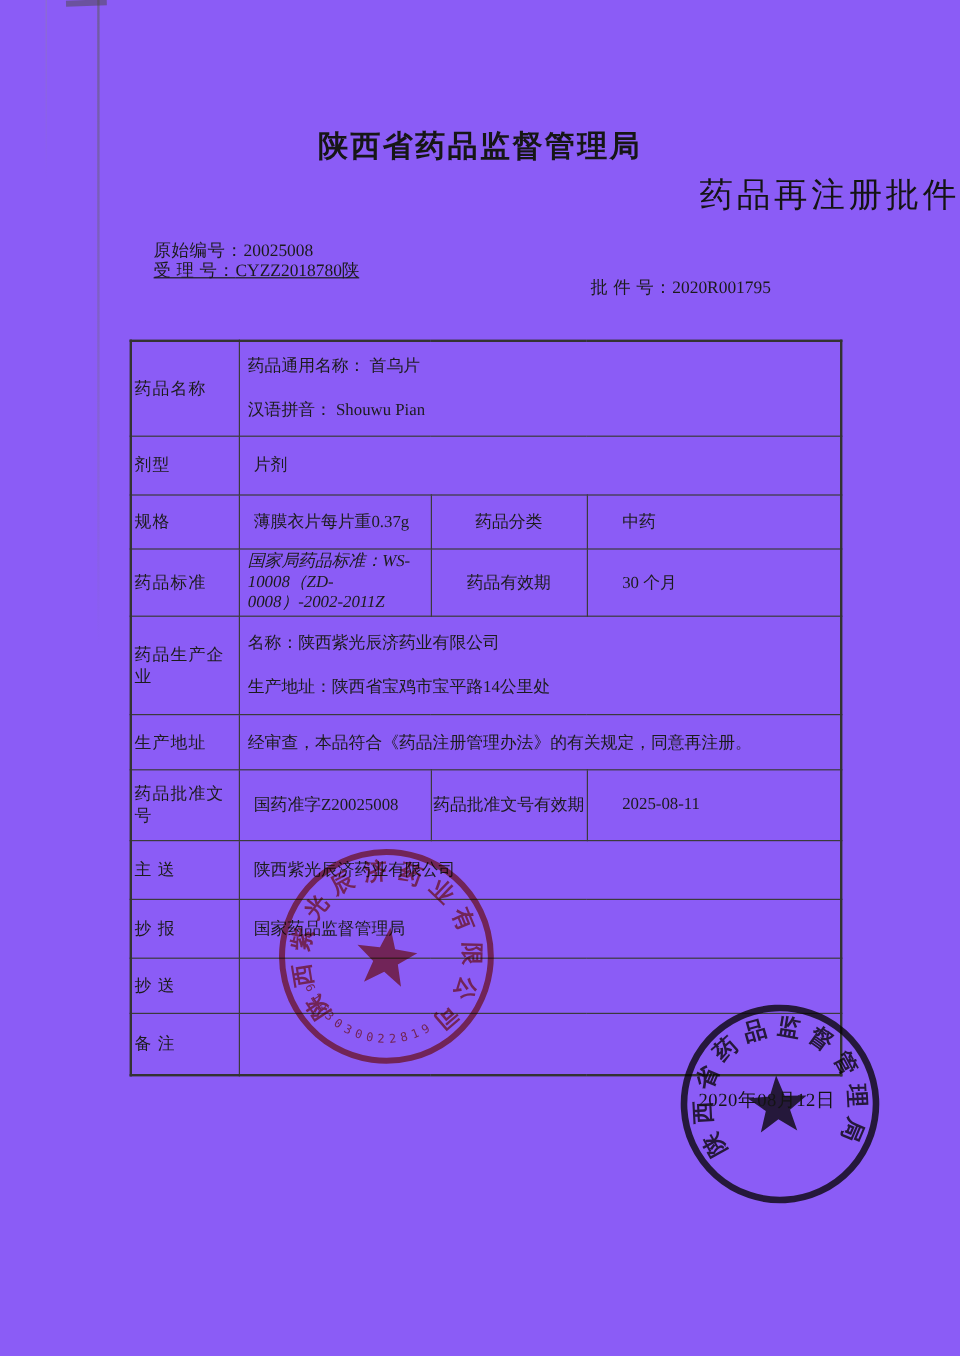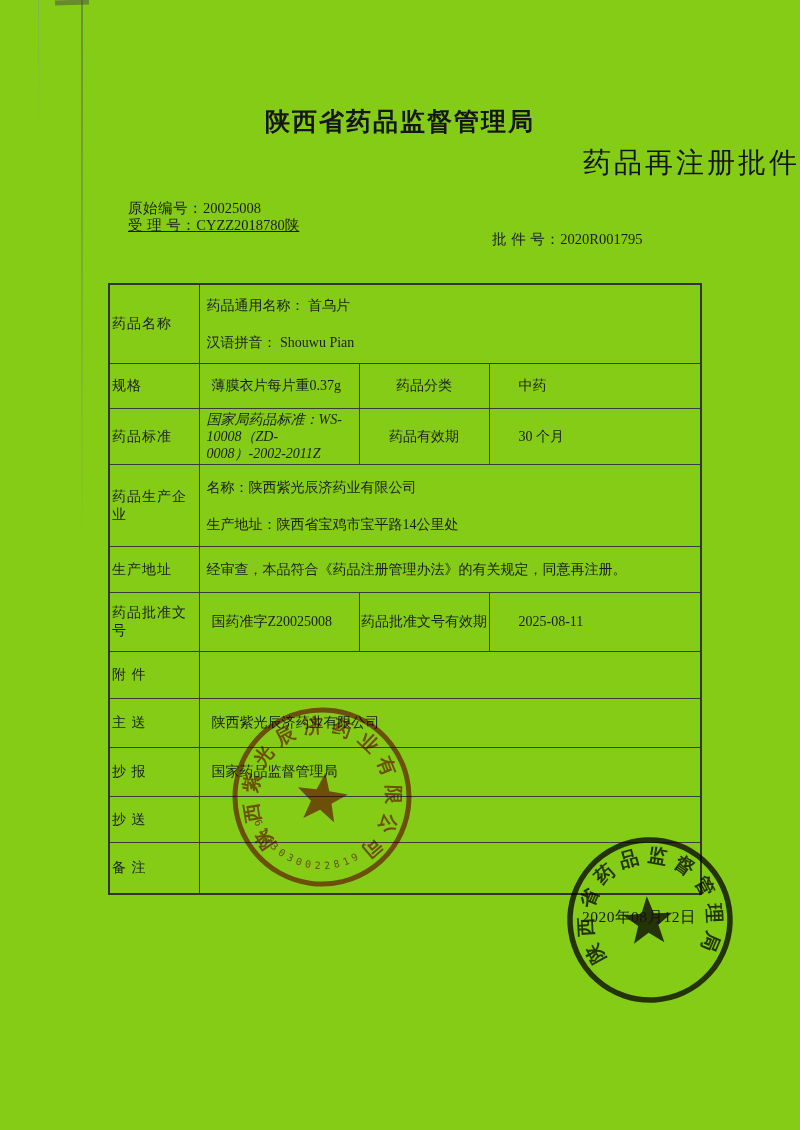--- a/index.html
+++ b/index.html
@@ -1,18 +1,18 @@
 <!DOCTYPE html>
 <html><head>
 <meta charset="utf-8">
 <style>
   html,body{margin:0;padding:0;background:#e8e8e8;}
   .page{
     position:relative; width:800px; height:1130px; margin:0 auto;
-    background:#84cc16; overflow:hidden;
+    background:#8b5cf6; overflow:hidden;
     font-family:"Liberation Serif","DejaVu Serif",serif; color:#1e1e1e;
   }
   
   .edge-a{position:absolute; left:81px; top:0; width:2px; height:540px;
     background:linear-gradient(to bottom, rgba(90,90,90,.55), rgba(120,120,120,.22) 70%, rgba(120,120,120,0));}
   .edge-b{position:absolute; left:38px; top:0; width:1px; height:150px;
     background:linear-gradient(to bottom, rgba(140,140,140,.38), rgba(140,140,140,0));}
   .edge-c{position:absolute; left:55px; top:0; width:34px; height:5px;
     background:rgba(75,72,70,.5); transform:rotate(-2deg);}
 
@@ -77,20 +77,24 @@
         <col style="width:212px">
       </colgroup>
     <tbody>
         <tr class="r0">
       <td class="lab">药品名称</td>
       <td class="val flush" colspan="3">
         <div class="line">药品通用名称：  首乌片</div>
         <div class="line">汉语拼音：  Shouwu Pian</div>
       </td>
     </tr>
+    <tr class="r1">
+      <td class="lab">剂型</td>
+      <td class="val" colspan="3">片剂</td>
+    </tr>
     <tr class="r2">
       <td class="lab">规格</td>
       <td class="val">薄膜衣片每片重0.37g</td>
       <td class="l3">药品分类</td>
       <td class="c4">中药</td>
     </tr>
     <tr class="r3">
       <td class="lab">药品标准</td>
       <td class="small">国家局药品标准：WS-10008（ZD-0008）-2002-2011Z</td>
       <td class="l3">药品有效期</td>
@@ -105,24 +109,20 @@
     </tr>
     <tr class="r5">
       <td class="lab">生产地址</td>
       <td class="val flush" colspan="3">经审查，本品符合《药品注册管理办法》的有关规定，同意再注册。</td>
     </tr>
     <tr class="r6">
       <td class="lab">药品批准文号</td>
       <td class="val">国药准字Z20025008</td>
       <td class="l3">药品批准文号有效期</td>
       <td class="c4">2025-08-11</td>
-    </tr>
-    <tr class="r7">
-      <td class="lab">附 件</td>
-      <td class="val" colspan="3"></td>
     </tr>
     <tr class="r8">
       <td class="lab">主 送</td>
       <td class="val" colspan="3">陕西紫光辰济药业有限公司</td>
     </tr>
     <tr class="r9">
       <td class="lab">抄 报</td>
       <td class="val" colspan="3">国家药品监督管理局</td>
     </tr>
     <tr class="r10">

